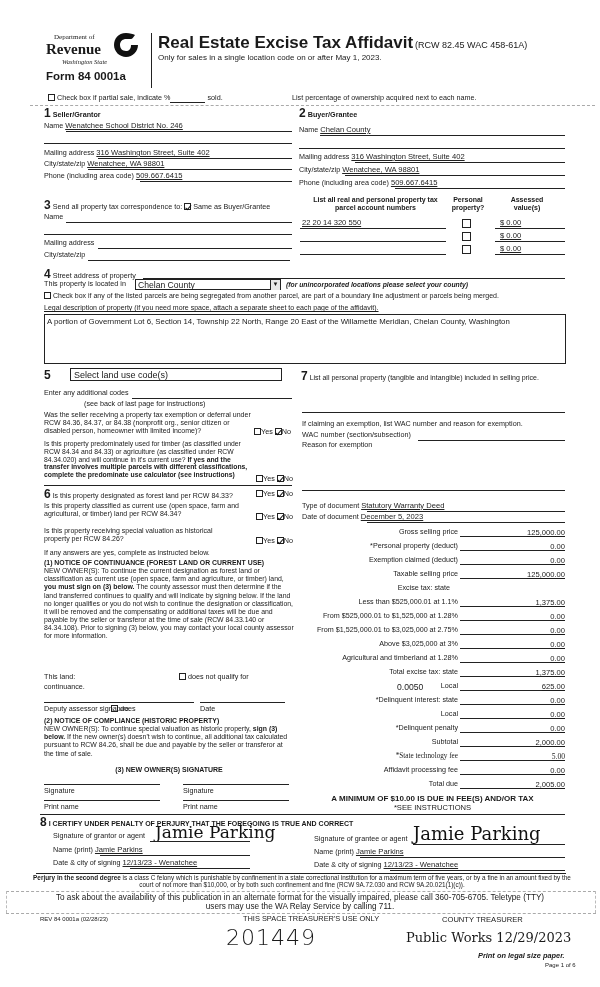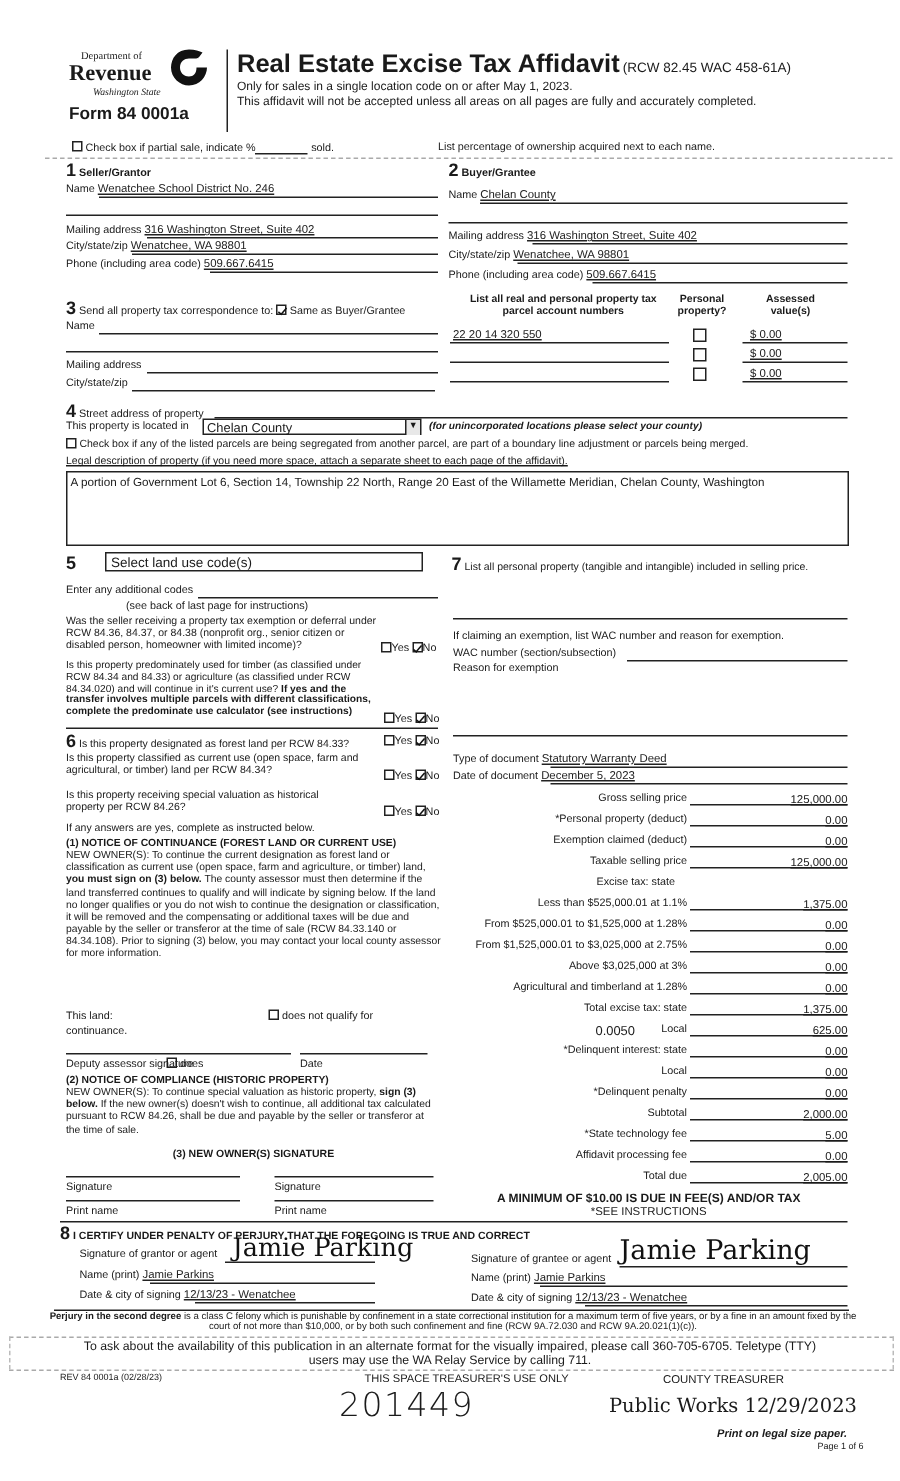--- a/index.html
+++ b/index.html
@@ -36,21 +36,20 @@
   </svg>
   <div style="position:absolute;left:6px;top:40px;font-size:11.5px;font-weight:bold;">Form 84 0001a</div>
 </div>
 <div class="abs" style="left:151px;top:33px;height:55px;border-left:1px solid #222;"></div>
 <div class="abs" style="left:158px;top:33px;white-space:nowrap;">
   <span style="font-size:17px;font-weight:bold;">Real Estate Excise Tax Affidavit</span>
   <span style="font-size:9px;">(RCW 82.45 WAC 458-61A)</span>
 </div>
 <div class="abs" style="left:158px;top:53px;font-size:8px;line-height:1.22;white-space:nowrap;">
   <div>Only for sales in a single location code on or after May 1, 2023.</div>
-  <div>This affidavit will not be accepted unless all areas on all pages are fully and accurately completed.</div>
 </div>
 <div class="row" style="left:48px;top:94px;">
   <span class="cb"></span>
   <span>Check box if partial sale, indicate %</span><span class="uline" style="width:35px;"></span>
   <span>sold.</span>
 </div>
 <div class="row" style="left:292px;top:94px;">List percentage of ownership acquired next to each name.</div>
 <div class="dash" style="left:30px;top:105px;width:565px;"></div>
 
 <div class="row" style="left:44px;top:106px;">
@@ -351,21 +350,21 @@
 <div class="fee-row" style="top:723px;">
     <span class="lbl">*Delinquent penalty</span>
     <span class="ul" style="left:160px;width:105px;"></span>
     <span class="val" style="right:25px;">0.00</span>
   </div>
 <div class="fee-row" style="top:737px;">
     <span class="lbl">Subtotal</span>
     <span class="ul" style="left:160px;width:105px;"></span>
     <span class="val" style="right:25px;">2,000.00</span>
   </div>
-<div class="fee-row" style="top:751px;">
+<div class="fee-row" style="top:751px;font-family:Liberation Serif, serif;">
     <span class="lbl">*State technology fee</span>
     <span class="ul" style="left:160px;width:105px;"></span>
     <span class="val" style="right:25px;text-align:center;">5.00</span>
   </div>
 <div class="fee-row" style="top:765px;">
     <span class="lbl">Affidavit processing fee</span>
     <span class="ul" style="left:160px;width:105px;"></span>
     <span class="val" style="right:25px;">0.00</span>
   </div>
 <div class="fee-row" style="top:779px;">

